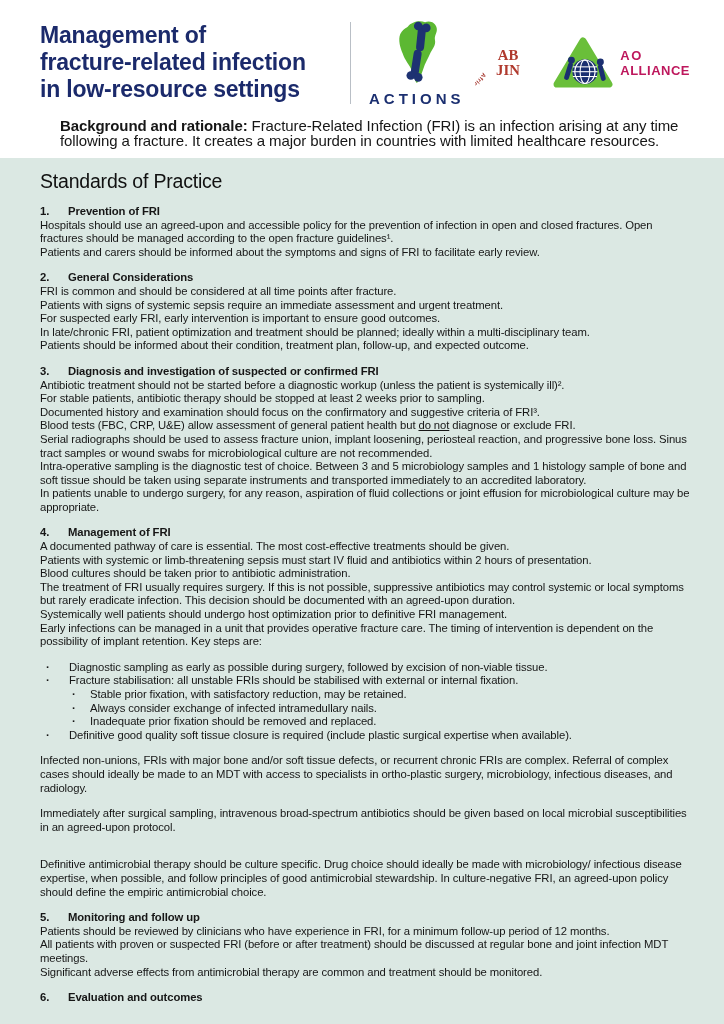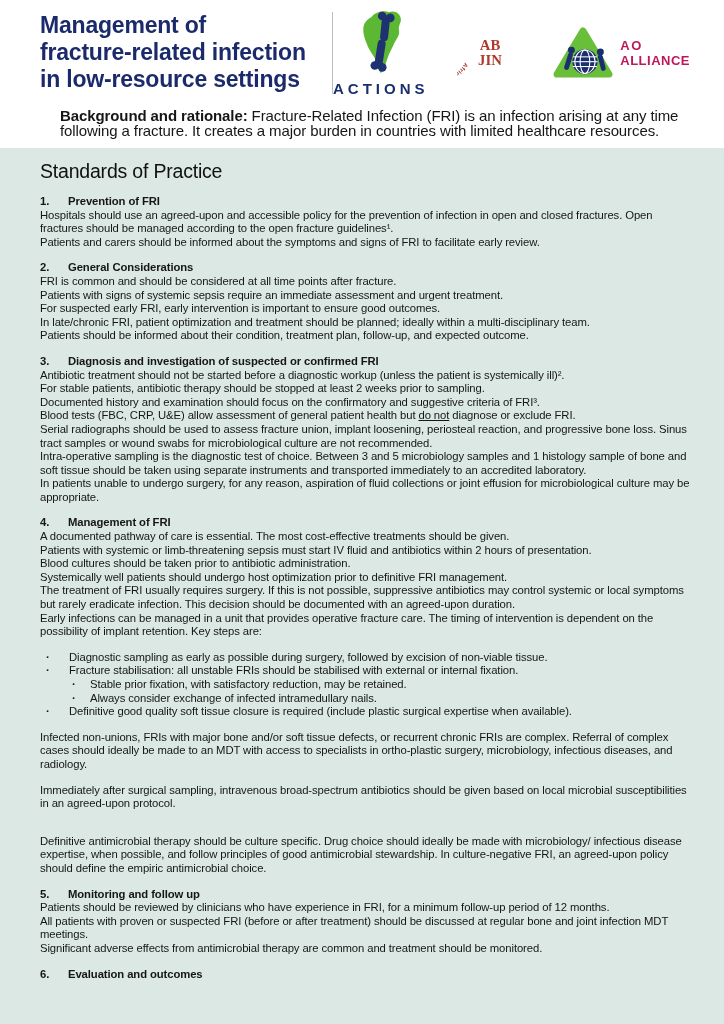--- a/index.html
+++ b/index.html
@@ -5,21 +5,21 @@
   * { margin:0; padding:0; box-sizing:border-box; }
   html,body { background:#888; }
   body { font-family:"Liberation Sans", sans-serif; }
   .page {
     width:724px; height:1024px; margin:0 auto; background:#ffffff;
     display:flex; flex-direction:column; overflow:hidden;
   }
   
   .header {
     display:flex; align-items:center;
-    padding:8px 34px 0 40px; 
+    padding:18px 34px 0 40px; gap:18px;
   }
   .title {
     font-size:23px; line-height:27px; font-weight:bold;
     color:#1b2a6b; letter-spacing:-0.2px; width:292px; flex:none;
   }
   .hdivider { width:1px; height:82px; background:#b9bfc6; flex:none; }
   .logos { display:flex; align-items:center; gap:10px; flex:1; justify-content:space-between; }
   .logo-actions { display:flex; flex-direction:column; align-items:center; }
   .actions-label { font-size:15px; font-weight:bold; letter-spacing:4px; color:#1b2f70; margin-top:4px; }
   .logo-ao { display:flex; align-items:center; gap:6px; }
@@ -160,36 +160,39 @@
     </section>
 
     <section class="sec">
       <div class="sec-h">
         <span class="num">4.</span>
         <span>Management of FRI</span>
       </div>
       <div class="line">A documented pathway of care is essential. The most cost-effective treatments should be given.</div>
       <div class="line">Patients with systemic or limb-threatening sepsis must start IV fluid and antibiotics within 2 hours of presentation.</div>
       <div class="line">Blood cultures should be taken prior to antibiotic administration.</div>
+      <div class="line">The treatment of FRI usually requires surgery. If this is not possible, suppressive antibiotics may control systemic or local symptoms but rarely eradicate infection. This decision should be documented with an agreed-upon duration.</div>
       <div class="line">Systemically well patients should undergo host optimization prior to definitive FRI management.</div>
-      <div class="line">The treatment of FRI usually requires surgery. If this is not possible, suppressive antibiotics may control systemic or local symptoms but rarely eradicate infection. This decision should be documented with an agreed-upon duration.</div>
       <div class="line">Early infections can be managed in a unit that provides operative fracture care. The timing of intervention is dependent on the possibility of implant retention. Key steps are:</div>
 
       <div class="gap"></div>
       <div class="bul l1">
           <span>Diagnostic sampling as early as possible during surgery, followed by excision of non-viable tissue.</span>
         </div>
       <div class="bul l1">
           <span>Fracture stabilisation: all unstable FRIs should be stabilised with external or internal fixation.</span>
         </div>
       <div class="bul l2">
           <span>Stable prior fixation, with satisfactory reduction, may be retained.</span>
         </div>
       <div class="bul l2">
           <span>Always consider exchange of infected intramedullary nails.</span>
+        </div>
+      <div class="bul l2">
+          <span>Inadequate prior fixation should be removed and replaced.</span>
         </div>
       <div class="bul l1">
           <span>Definitive good quality soft tissue closure is required (include plastic surgical expertise when available).</span>
         </div>
 
       <div class="gap"></div>
       <div class="line">Infected non-unions, FRIs with major bone and/or soft tissue defects, or recurrent chronic FRIs are complex. Referral of complex cases should ideally be made to an MDT with access to specialists in ortho-plastic surgery, microbiology, infectious diseases, and radiology.</div>
       <div class="gap"></div>
       <div class="line">Immediately after surgical sampling, intravenous broad-spectrum antibiotics should be given based on local microbial susceptibilities in an agreed-upon protocol.</div>
       <div class="gap"></div>

